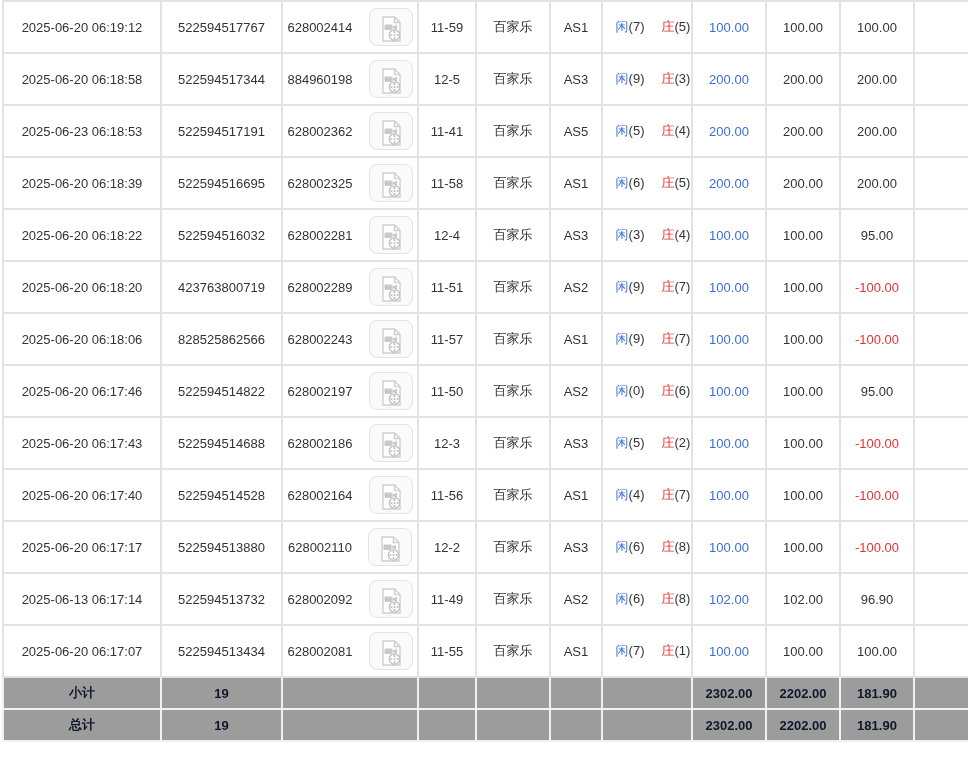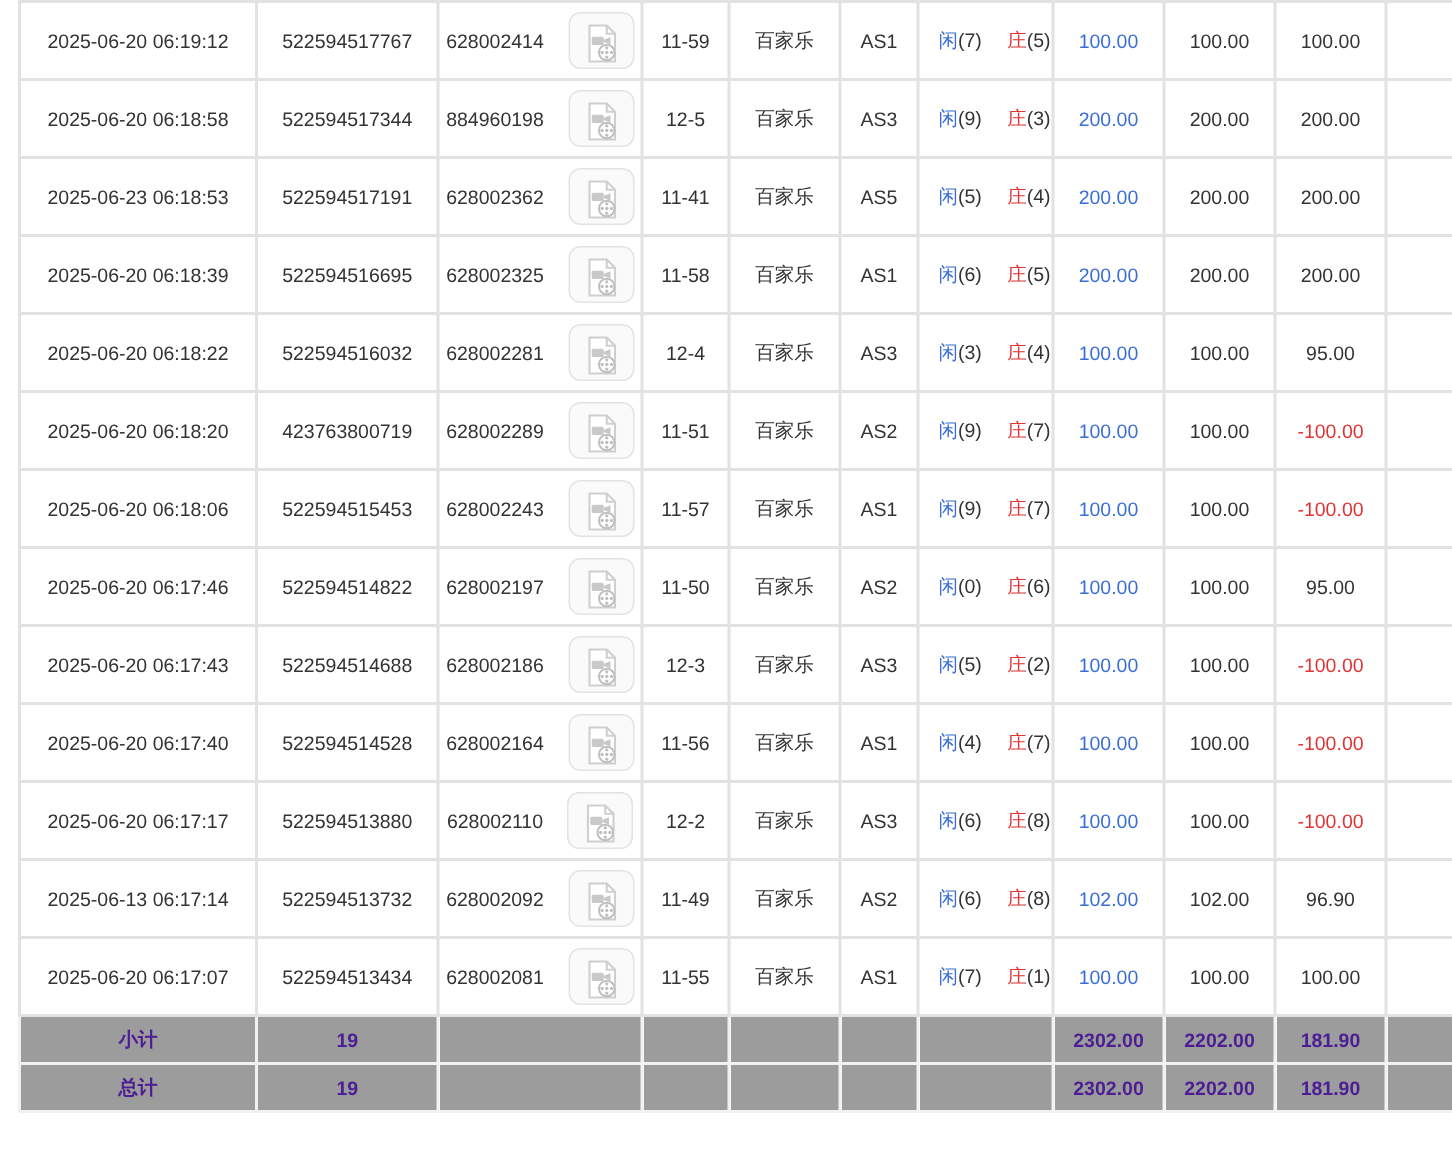--- a/index.html
+++ b/index.html
@@ -8,21 +8,21 @@
     --text:#333333;
     --summary_bg:#9c9c9c;
     --border:#e2e2e2;
   }
   *{box-sizing:border-box;}
   html,body{margin:0;padding:0;}
   body{
     width:968px;height:772px;overflow:hidden;background:#fff;
     font-family:"Liberation Sans","DejaVu Sans",sans-serif;
   }
-  .viewport{padding-left:12px;width:968px;height:772px;overflow:hidden;}
+  .viewport{padding-left:2px;width:968px;height:772px;overflow:hidden;}
   table.records{
     border-collapse:collapse;table-layout:fixed;width:1046px;
   }
   td{
     border:2px solid var(--border);
     text-align:center;vertical-align:middle;
     font-size:13px;color:var(--text);
     padding:0;white-space:nowrap;overflow:hidden;
   }
   tr.data-row td{height:52px;}
@@ -35,21 +35,21 @@
   }
   .blue{color:var(--blue);}
   .red{color:var(--red);}
   .paren{color:var(--text);}
   .result-group{display:inline-block;margin-left:12px;}
   .result-gap{display:inline-block;width:5px;}
   .bet-link{color:var(--blue);cursor:pointer;}
   .winloss.neg{color:var(--red);}
   tr.summary-row td{
     height:32px;background:var(--summary_bg);
-    color:#4c1d95;font-weight:bold;border-color:#f1f1f1;
+    color:#0f172a;font-weight:bold;border-color:#f1f1f1;
   }
 </style>
 </head>
 <body>
 
 <div class="viewport">
   <table class="records">
     <colgroup>
       <col style="width:158px">
         <col style="width:121px">
@@ -227,21 +227,21 @@
     <td>
       <span class="result-group"><span class="blue">闲</span><span class="paren">(9)</span></span><span class="result-gap"></span><span class="result-group"><span class="red">庄</span><span class="paren">(7)</span></span>
     </td>
     <td><span class="bet-link">100.00</span></td>
     <td><span>100.00</span></td>
     <td><span class="winloss neg">-100.00</span></td>
     <td></td>
   </tr>
         <tr class="data-row">
     <td><span>2025-06-20 06:18:06</span></td>
-    <td><span>522594515453</span></td>
+    <td><span>828525862566</span></td>
     <td class="c-gameno">
       <span class="gameno">628002243</span><button class="video-btn"><svg width="30" height="30" viewBox="0 0 30 30" fill="none" xmlns="http://www.w3.org/2000/svg">
         <path d="M7 3 H18.5 L24 8.5 V27 H7 Z" stroke="#cfcfcf" stroke-width="1.4" fill="#ffffff"></path>
         <path d="M18.5 3 V8.5 H24" stroke="#cfcfcf" stroke-width="1.4" fill="none"></path>
         <rect x="8.5" y="10.5" width="8" height="5.5" rx="1" fill="#c9c9c9"></rect>
         <path d="M16.5 12.5 L21 10.8 V15.8 L16.5 14 Z" fill="#c9c9c9"></path>
         <circle cx="18.5" cy="21" r="5.2" fill="#ffffff" stroke="#bfbfbf" stroke-width="1.3"></circle>
         <circle cx="18.5" cy="21" r="1.1" fill="#bfbfbf"></circle>
         <circle cx="18.5" cy="17.9" r="1.1" fill="#bfbfbf"></circle>
         <circle cx="18.5" cy="24.1" r="1.1" fill="#bfbfbf"></circle>

